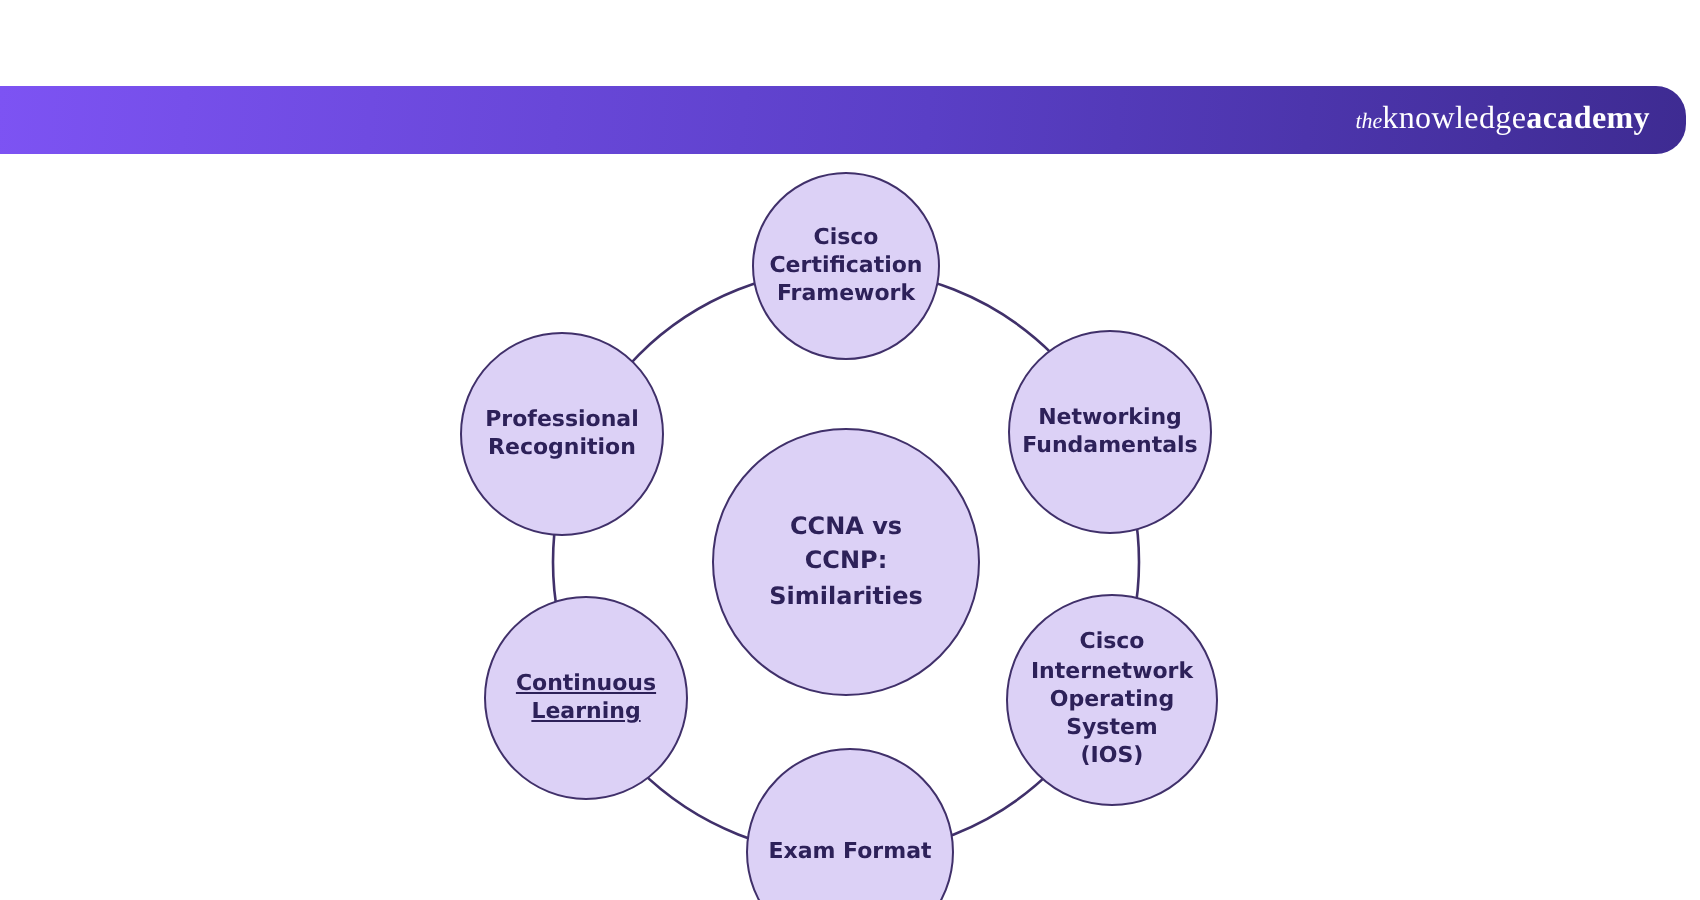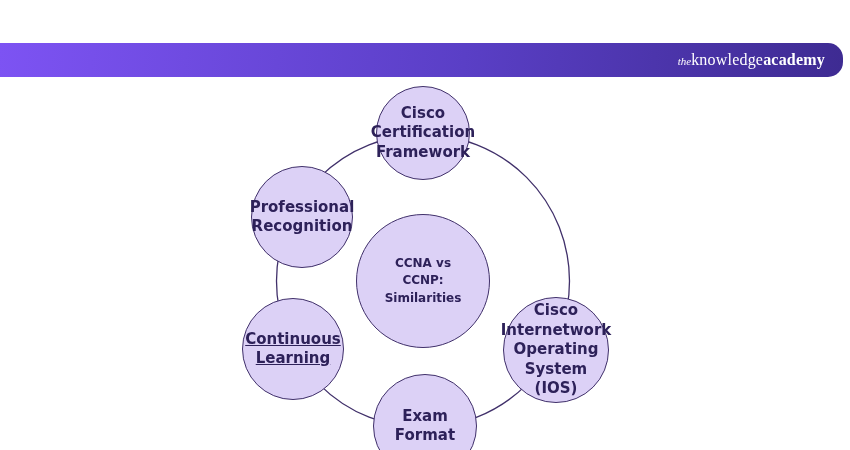--- a/index.html
+++ b/index.html
@@ -64,36 +64,36 @@
     border-radius: 50%;
     background: #dcd1f6;
     border: 1.5px solid #40306a;
     box-sizing: border-box;
     display: flex;
     align-items: center;
     justify-content: center;
     text-align: center;
     color: #2d2159;
     font-weight: 700;
-    font-size: 15px;
+    font-size: 11px;
     line-height: 1.3;
     white-space: pre-line;
   }
   .node-center {
     left: 356px; top: 181px;
     width: 134px; height: 134px;
     font-size: 12px;
     line-height: 1.45;
   }
   .node-top          { left: 376px; top: 53px;  width: 94px;  height: 94px;  }
   .node-upper-right  { left: 504px; top: 132px; width: 102px; height: 102px; }
   .node-lower-right  { left: 503px; top: 264px; width: 106px; height: 106px; }
   .node-bottom       { left: 373px; top: 341px; width: 104px; height: 104px; }
   .node-lower-left   { left: 242px; top: 265px; width: 102px; height: 102px; text-decoration: underline; }
-  .node-upper-left   { left: 251px; top: 133px; width: 102px; height: 102px; text-align: center; }
+  .node-upper-left   { left: 230px; top: 133px; width: 102px; height: 102px; text-align: center; }
 </style>
 </head>
 <body>
 
 <div class="page">
 
   <div class="header-bar">
     <div class="logo">
       <span class="logo-the">the</span><span class="logo-knowledge">knowledge</span><span class="logo-academy">academy</span>
     </div>
@@ -102,20 +102,24 @@
   <svg class="diagram-svg" width="850" height="450">
     <circle cx="423" cy="248" r="146.5" fill="none" stroke="#40306a" stroke-width="1.3"></circle>
   </svg>
 
   <div class="node node-top">
     <span>Cisco
 Certification
 Framework</span>
   </div>
 
+  <div class="node node-upper-right">
+    <span>Networking
+Fundamentals</span>
+  </div>
 
   <div class="node node-lower-right">
     <span>Cisco
 Internetwork
 Operating
 System
 (IOS)</span>
   </div>
 
   <div class="node node-bottom">

